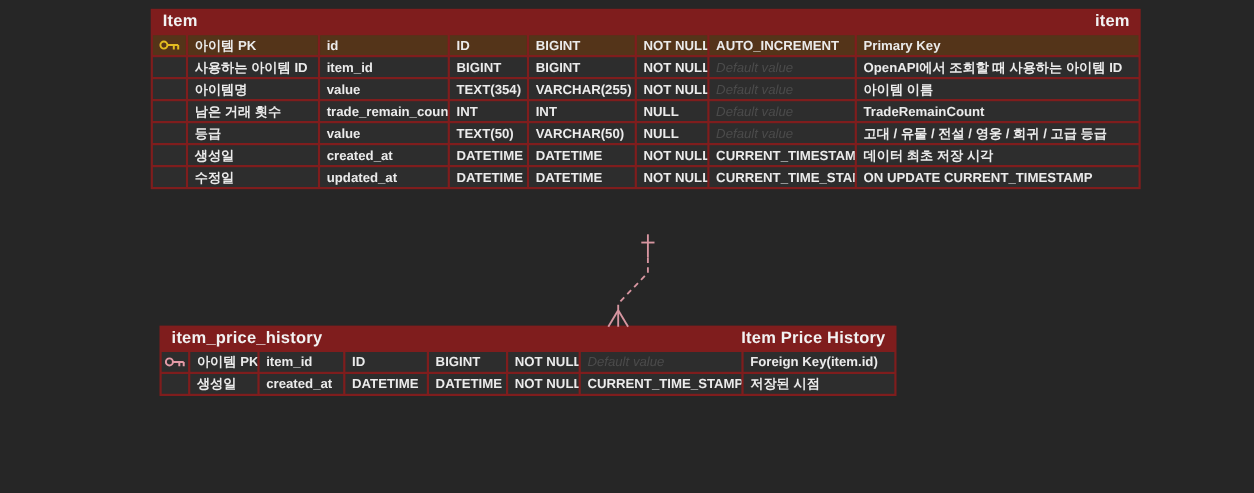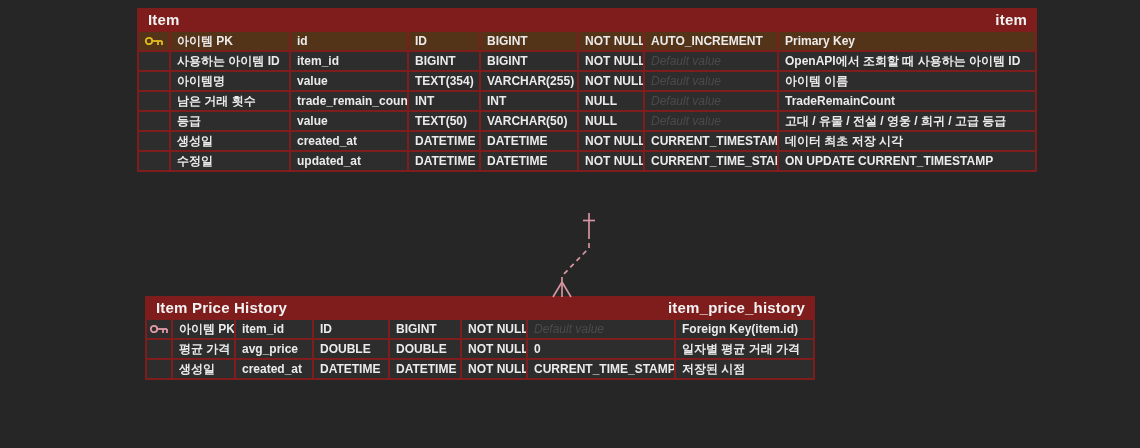--- a/index.html
+++ b/index.html
@@ -155,22 +155,22 @@
           <td class="col-null">NOT NULL</td>
           <td class="col-default">CURRENT_TIME_STAMP</td>
           <td class="col-comment">ON UPDATE CURRENT_TIMESTAMP</td>
         </tr>
       </tbody>
   </table>
 </div>
 
 <div class="card" id="card-iph">
   <div class="card-title">
+    <span>item_price_history</span>
     <span>Item Price History</span>
-    <span>item_price_history</span>
   </div>
   <table class="erd-table">
     <colgroup>
       <col class="c-key">
         <col class="c-label">
         <col class="c-name">
         <col class="c-domain">
       <col class="c-type">
         <col class="c-null">
         <col class="c-default">
@@ -186,30 +186,20 @@
        <path d="M18 6 V10"></path>
      </g>
    </svg></td>
           <td class="col-label">아이템 PK</td>
           <td class="col-name">item_id</td>
           <td class="col-domain">ID</td>
           <td class="col-type">BIGINT</td>
           <td class="col-null">NOT NULL</td>
           <td class="col-default placeholder">Default value</td>
           <td class="col-comment">Foreign Key(item.id)</td>
-        </tr>
-        <tr>
-          <td class="col-key"></td>
-          <td class="col-label">평균 가격</td>
-          <td class="col-name">avg_price</td>
-          <td class="col-domain">DOUBLE</td>
-          <td class="col-type">DOUBLE</td>
-          <td class="col-null">NOT NULL</td>
-          <td class="col-default">0</td>
-          <td class="col-comment">일자별 평균 거래 가격</td>
         </tr>
         <tr>
           <td class="col-key"></td>
           <td class="col-label">생성일</td>
           <td class="col-name">created_at</td>
           <td class="col-domain">DATETIME</td>
           <td class="col-type">DATETIME</td>
           <td class="col-null">NOT NULL</td>
           <td class="col-default">CURRENT_TIME_STAMP</td>
           <td class="col-comment">저장된 시점</td>

